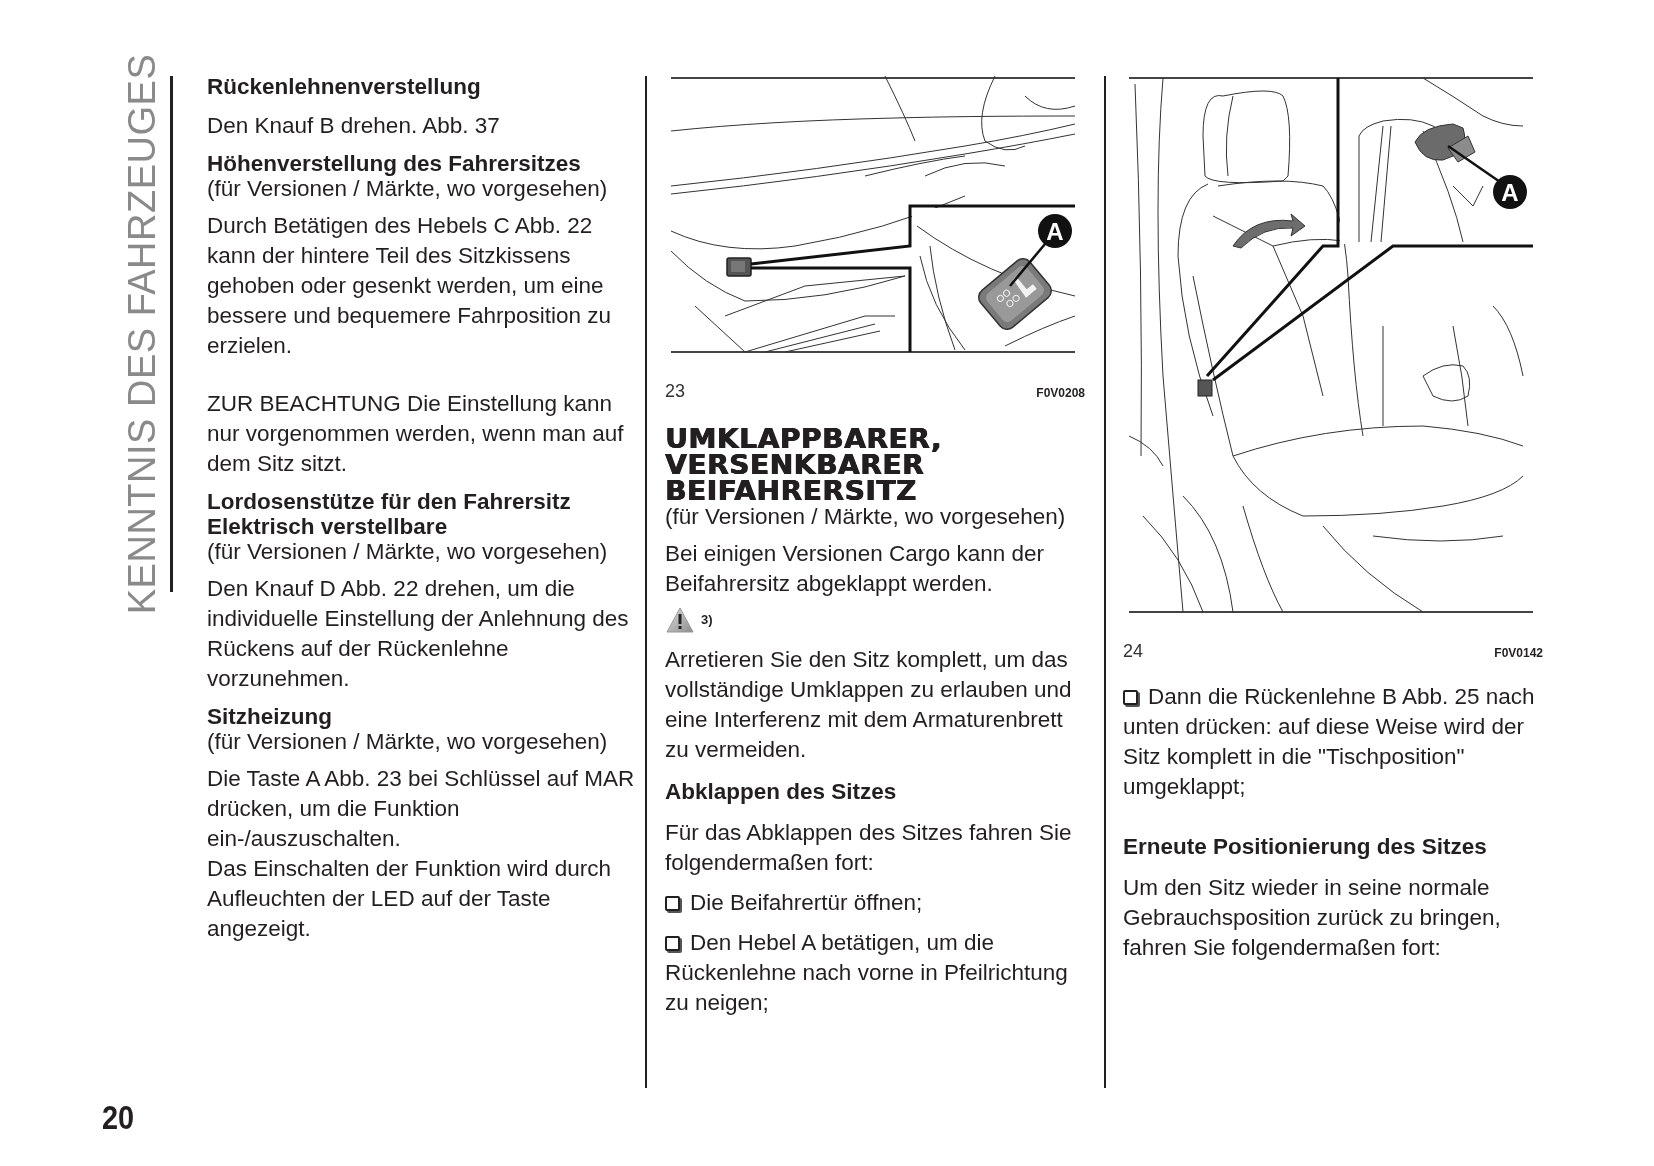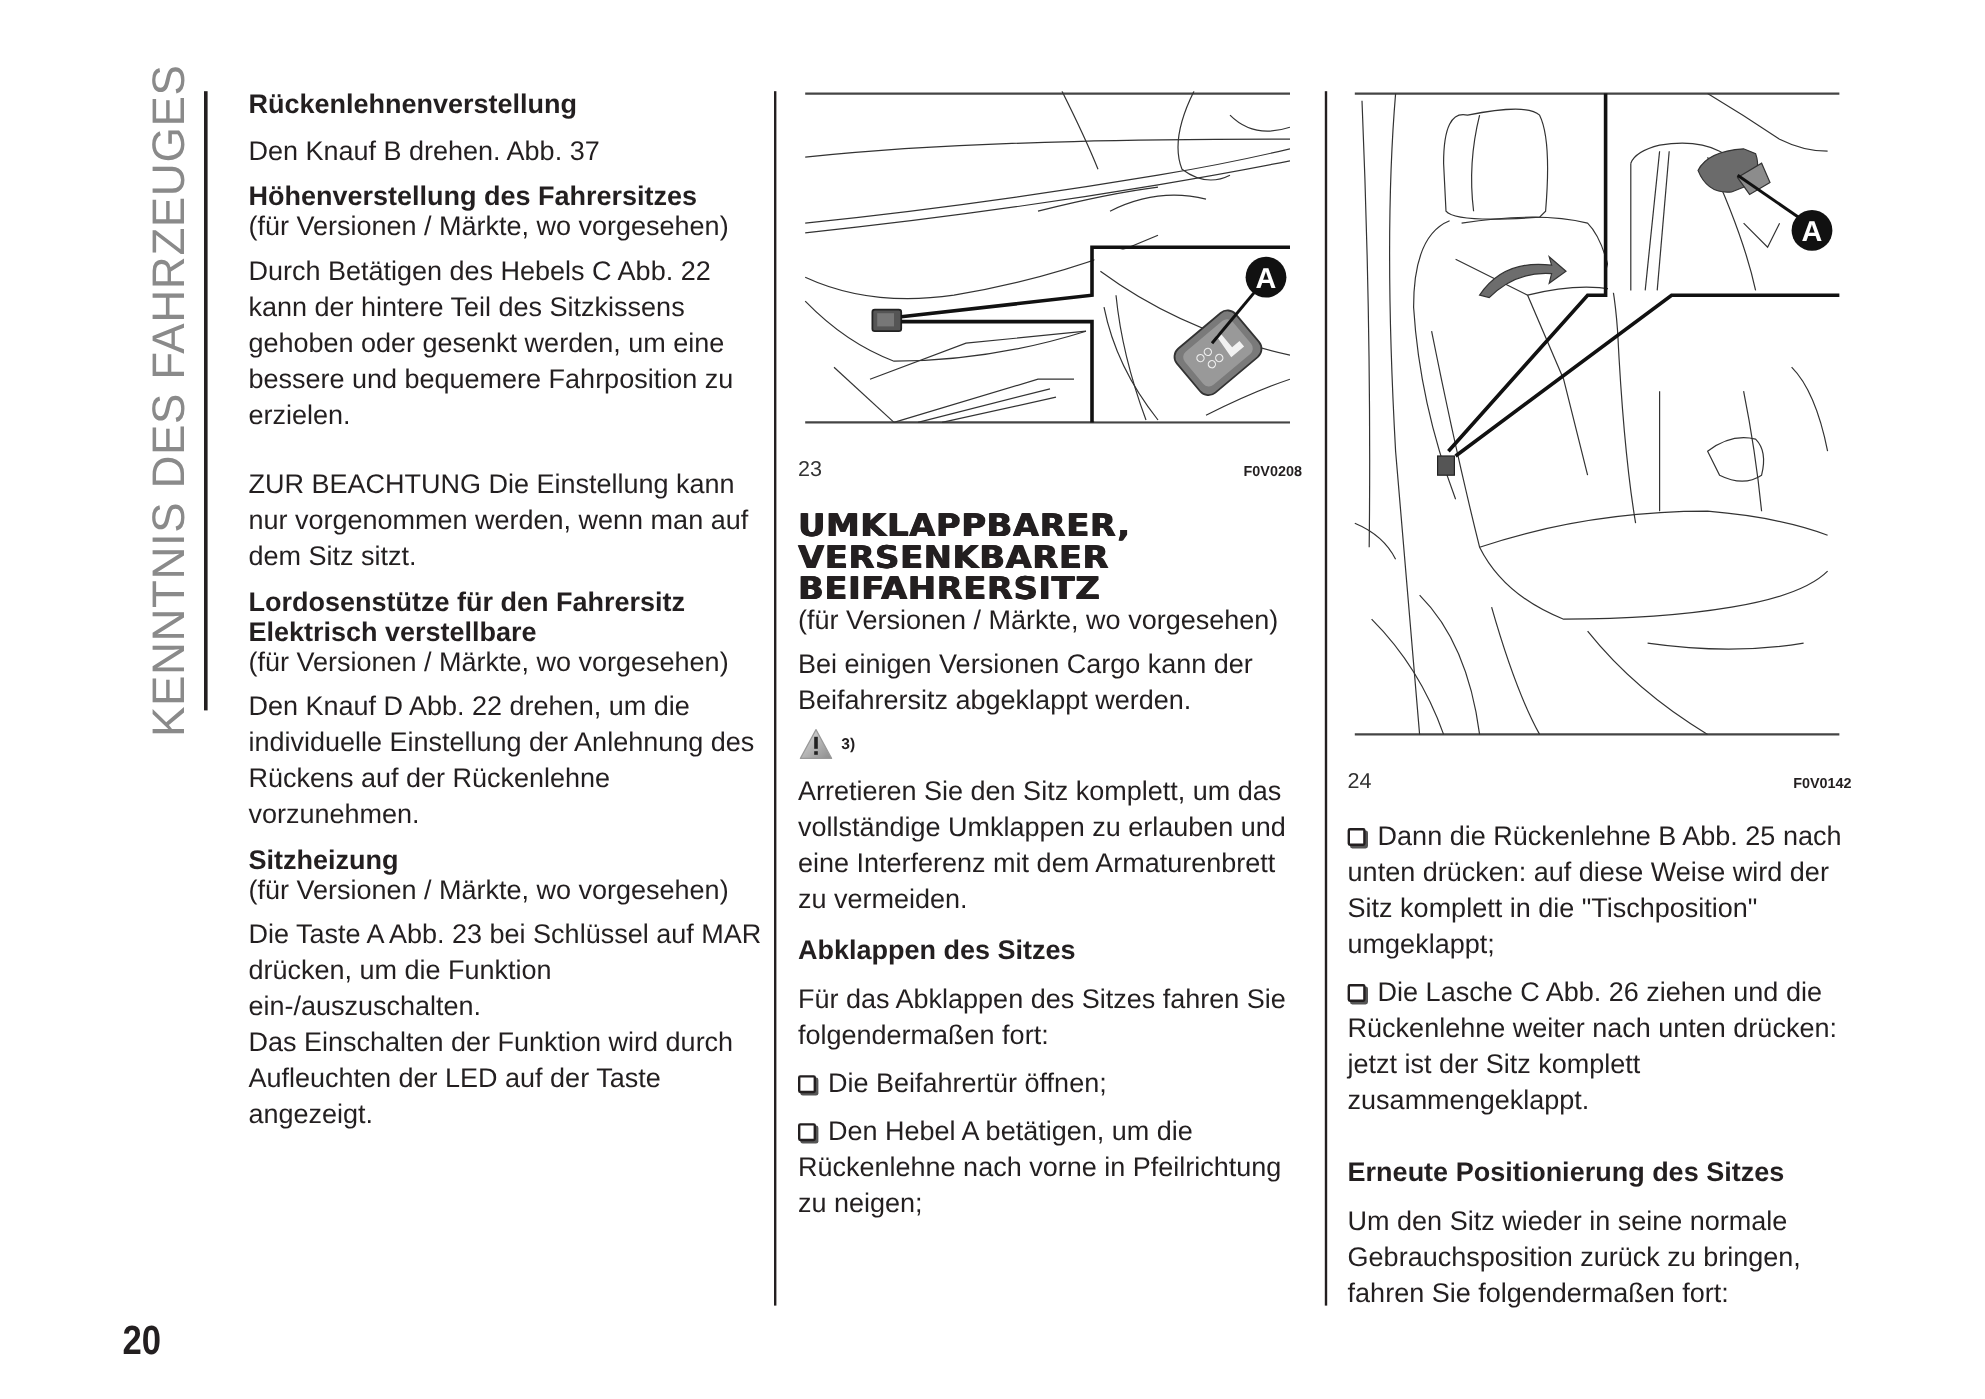--- a/index.html
+++ b/index.html
@@ -187,18 +187,17 @@
       <circle cx="387" cy="116" r="17" fill="#111"></circle>
       <text x="387" y="125" text-anchor="middle" font-family="Liberation Sans, sans-serif" font-weight="bold" font-size="24" fill="#fff">A</text>
     </svg>
     <div class="figcap">
       <span class="num">24</span>
       <span class="code">F0V0142</span>
     </div>
   </div>
   <div style="height:14px"></div>
   <p class="blk"><span class="bullet"></span><span>Dann die Rückenlehne B Abb. 25 nach unten drücken: auf diese Weise wird der Sitz komplett in die "Tischposition" umgeklappt;</span></p>
-  <p class="blk"><span class="bullet"></span><span>Die Lasche C Abb. 26 ziehen und die Rückenlehne weiter nach unten drücken: jetzt ist der Sitz komplett zusammengeklappt.</span></p>
   <h3 style="margin-top:32px; margin-bottom:14px;">Erneute Positionierung des Sitzes</h3>
   <p>Um den Sitz wieder in seine normale Gebrauchsposition zurück zu bringen, fahren Sie folgendermaßen fort:</p>
 </div>
 
 <div class="page-num">20</div>
 
 </body></html>

